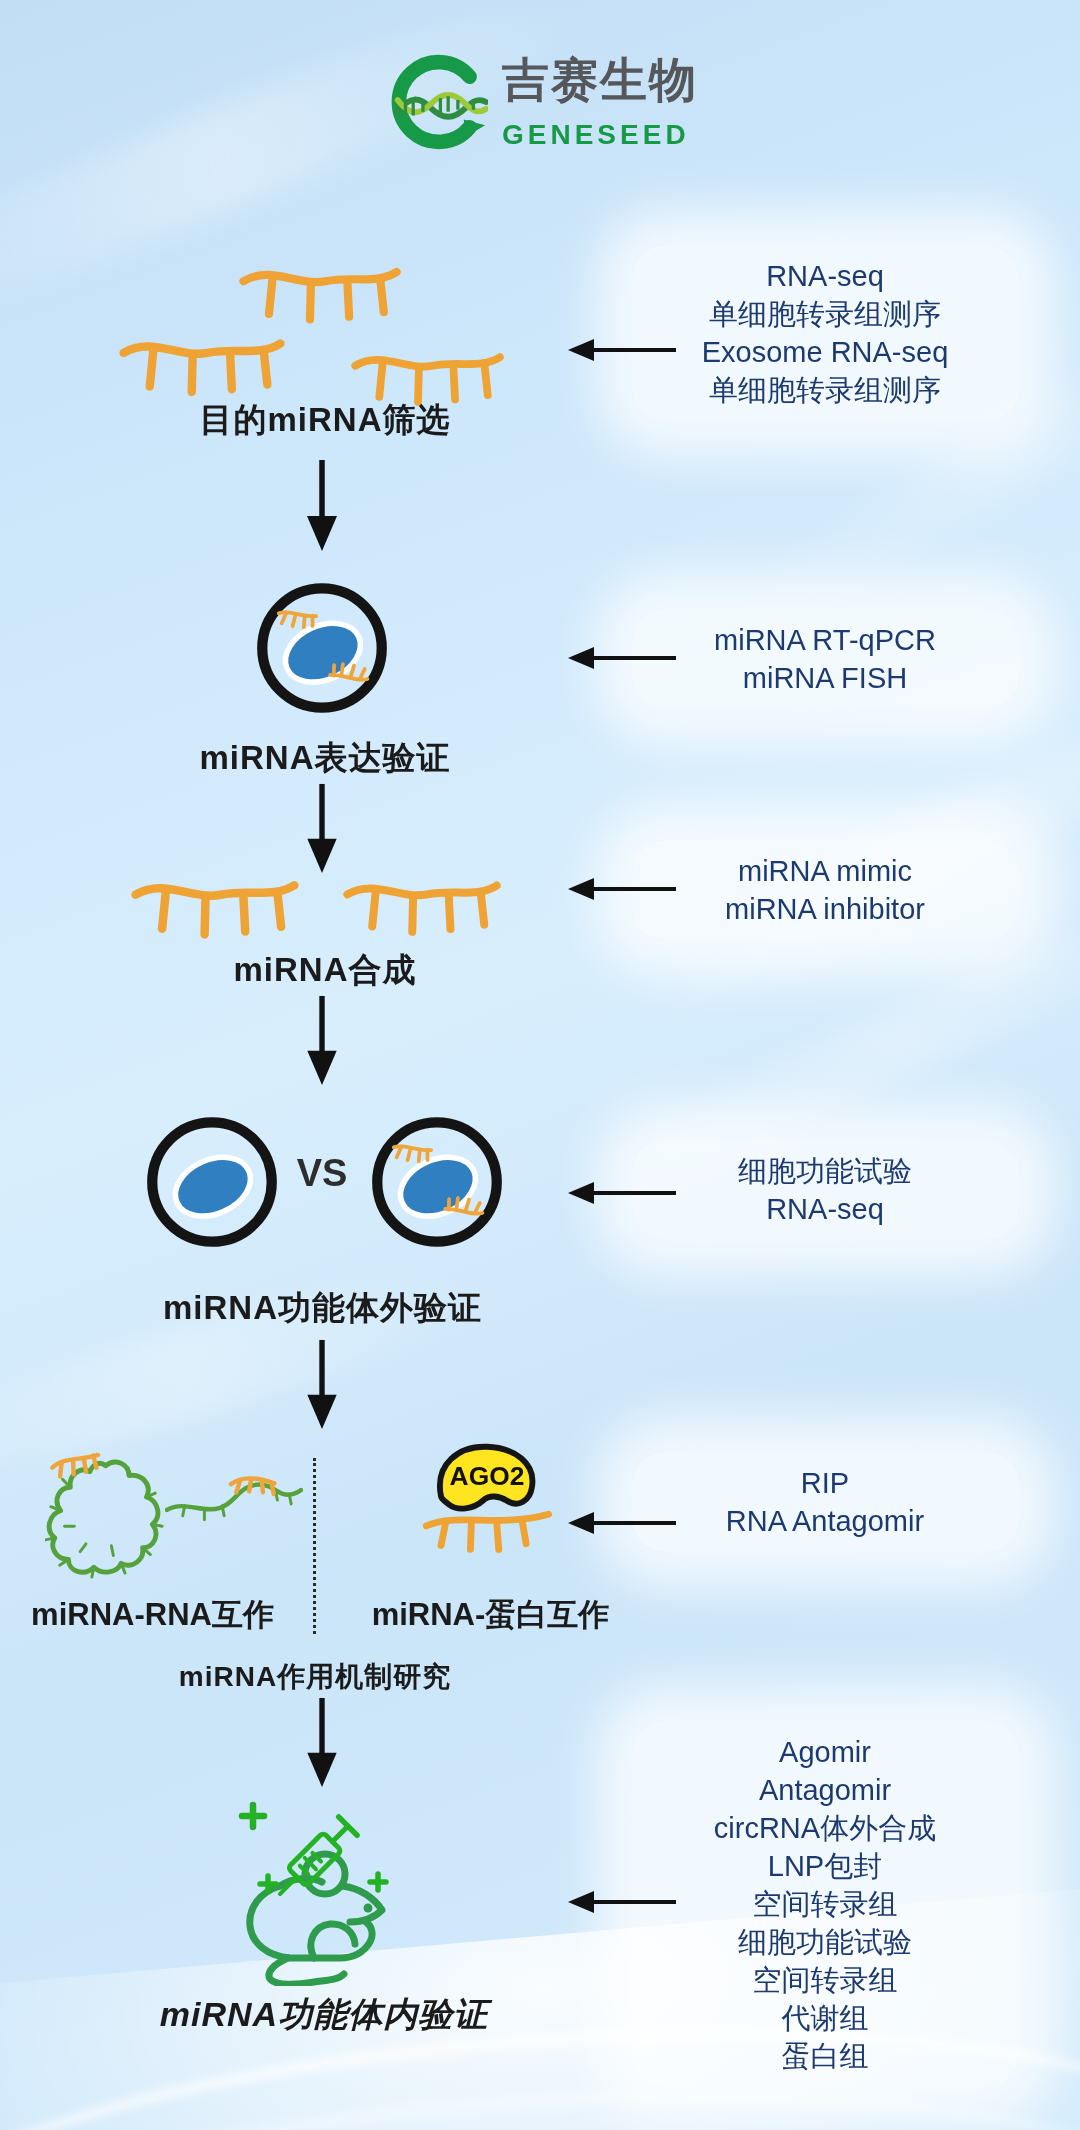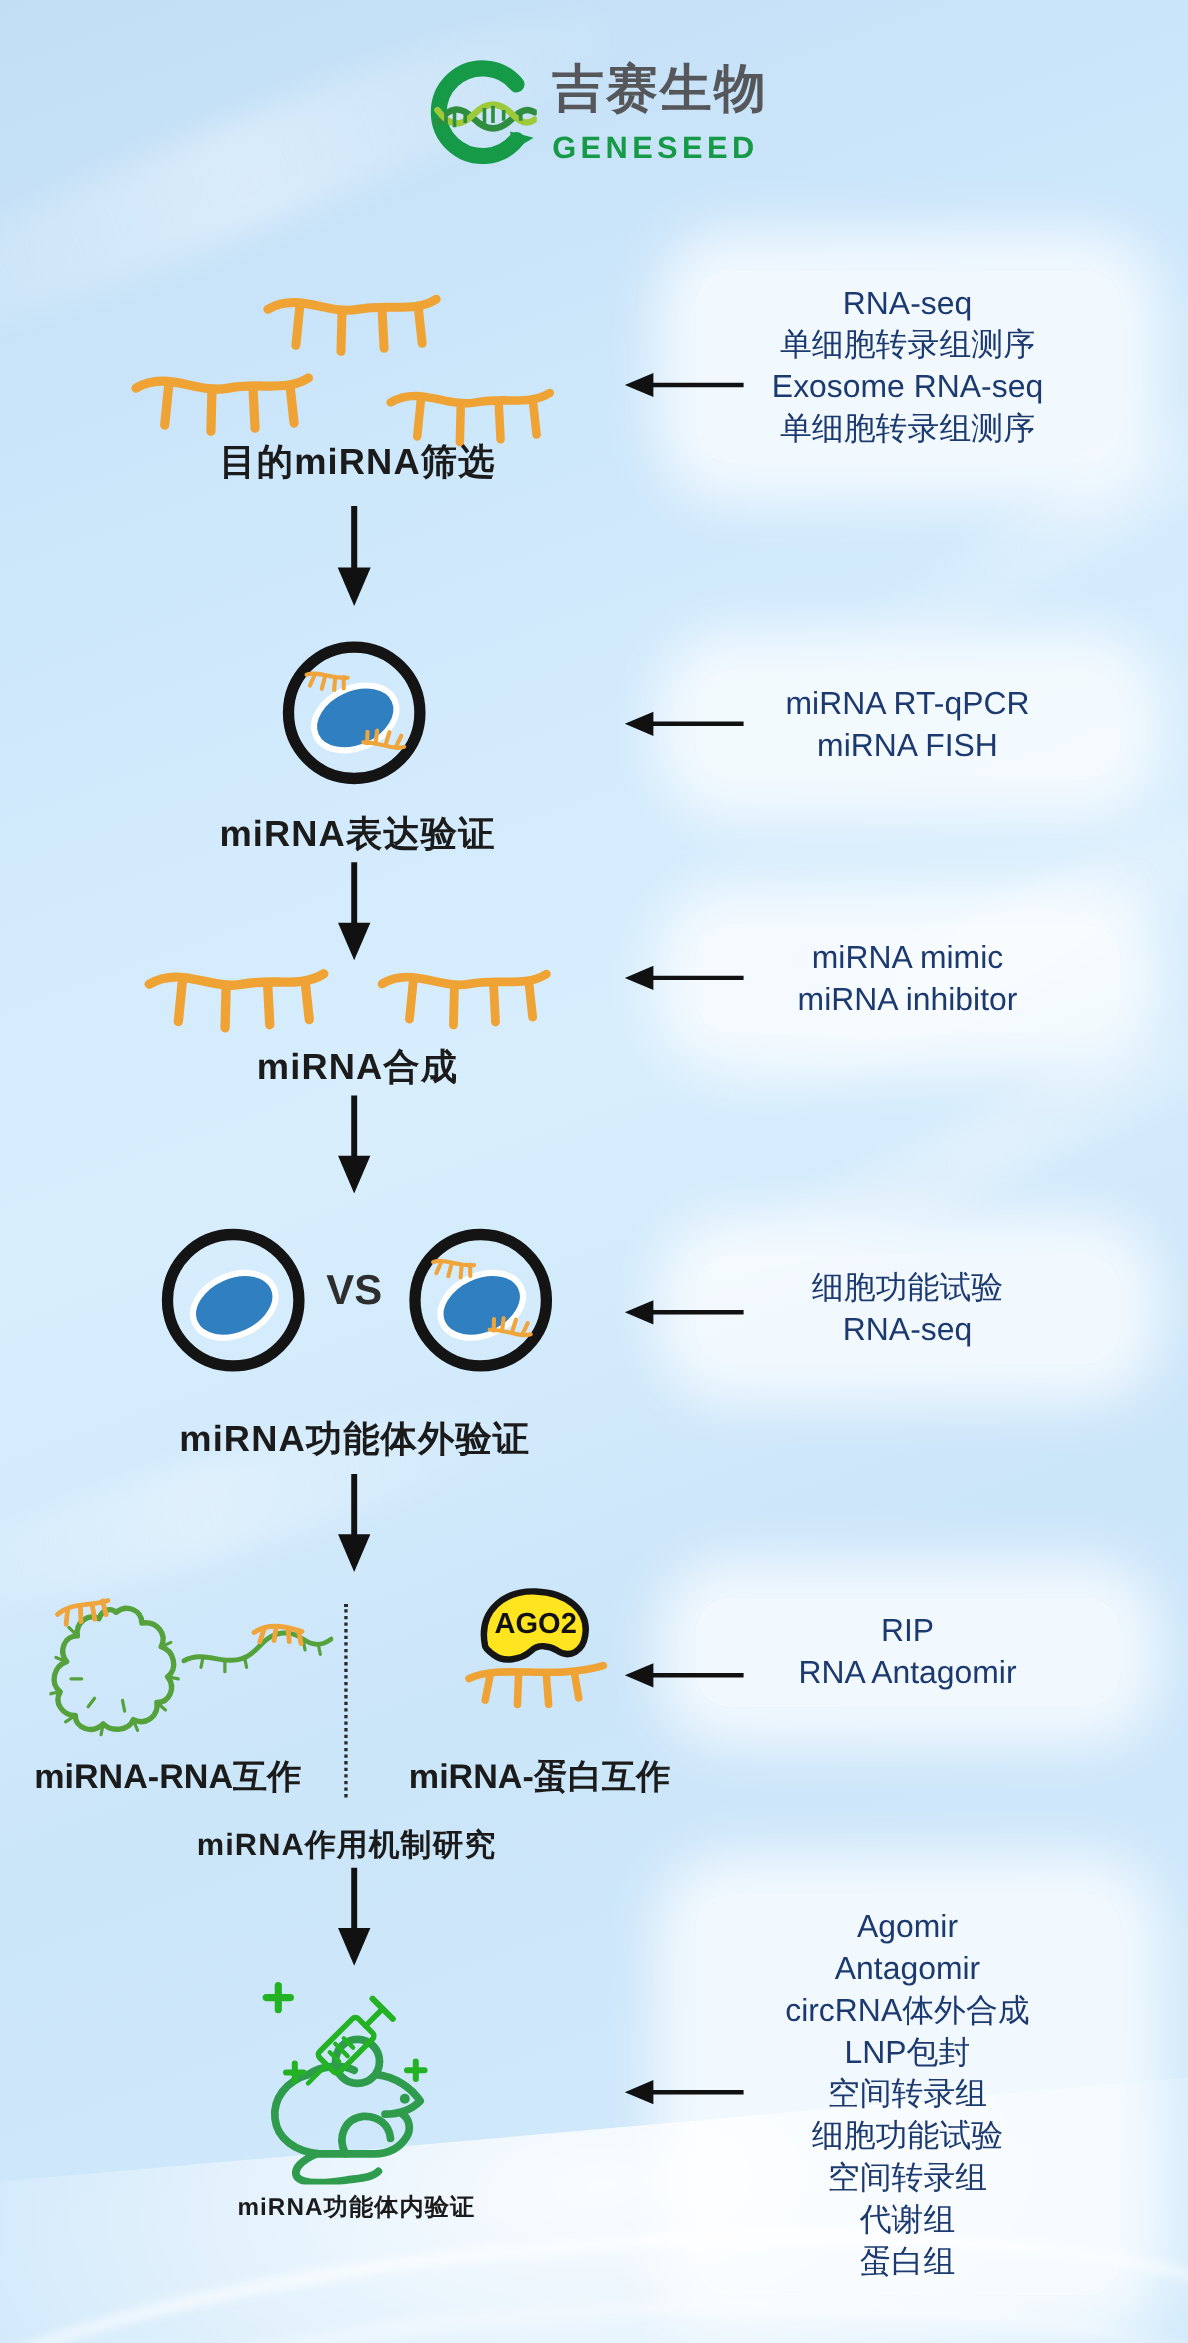--- a/index.html
+++ b/index.html
@@ -263,21 +263,21 @@
       <path d="M96 -13 V13" stroke-width="5.5"></path>
     </g>
     <g stroke="#23B223" stroke-width="6.5" stroke-linecap="round">
       <path d="M20 30 h22 M31 19 v22"></path>
     </g>
     <g stroke="#23B223" stroke-width="5.5" stroke-linecap="round">
       <path d="M38 98 h16 M46 90 v16"></path>
       <path d="M148 96 h16 M156 88 v16"></path>
     </g>
   </svg>
-  <div class="step-label" style="left:104px;width:440px;top:1992px;font-size:22px;">miRNA功能体内验证</div>
+  <div class="step-label" style="left:104px;width:440px;top:1992px;font-size:34px;font-style:italic;">miRNA功能体内验证</div>
 
   <div class="anno" style="top:257px;">
     <div class="anno-glow"></div>
     <div class="anno-line">RNA-seq</div>
     <div class="anno-line">单细胞转录组测序</div>
     <div class="anno-line">Exosome RNA-seq</div>
     <div class="anno-line">单细胞转录组测序</div>
   </div>
   <svg class="abs" style="left:566px;top:332px;" width="112" height="36" viewBox="0 0 112 36">
     <line x1="110" y1="18" x2="22" y2="18" stroke="#111" stroke-width="4"></line>

